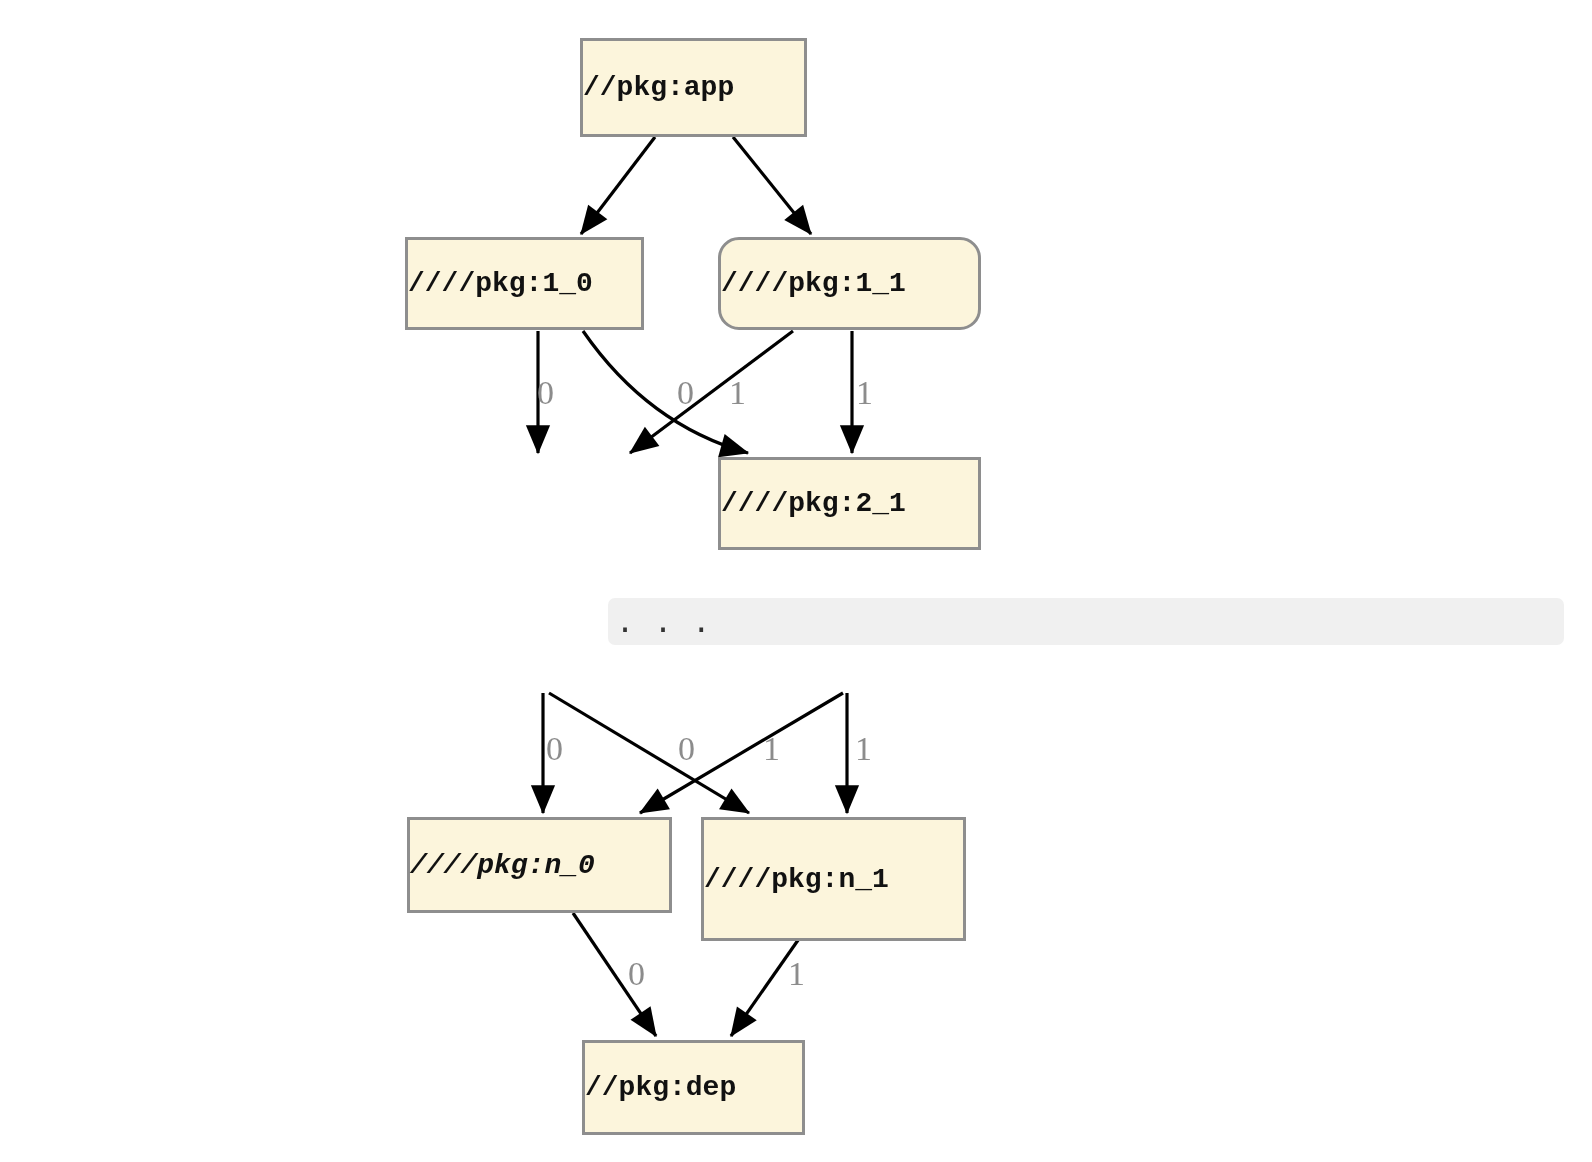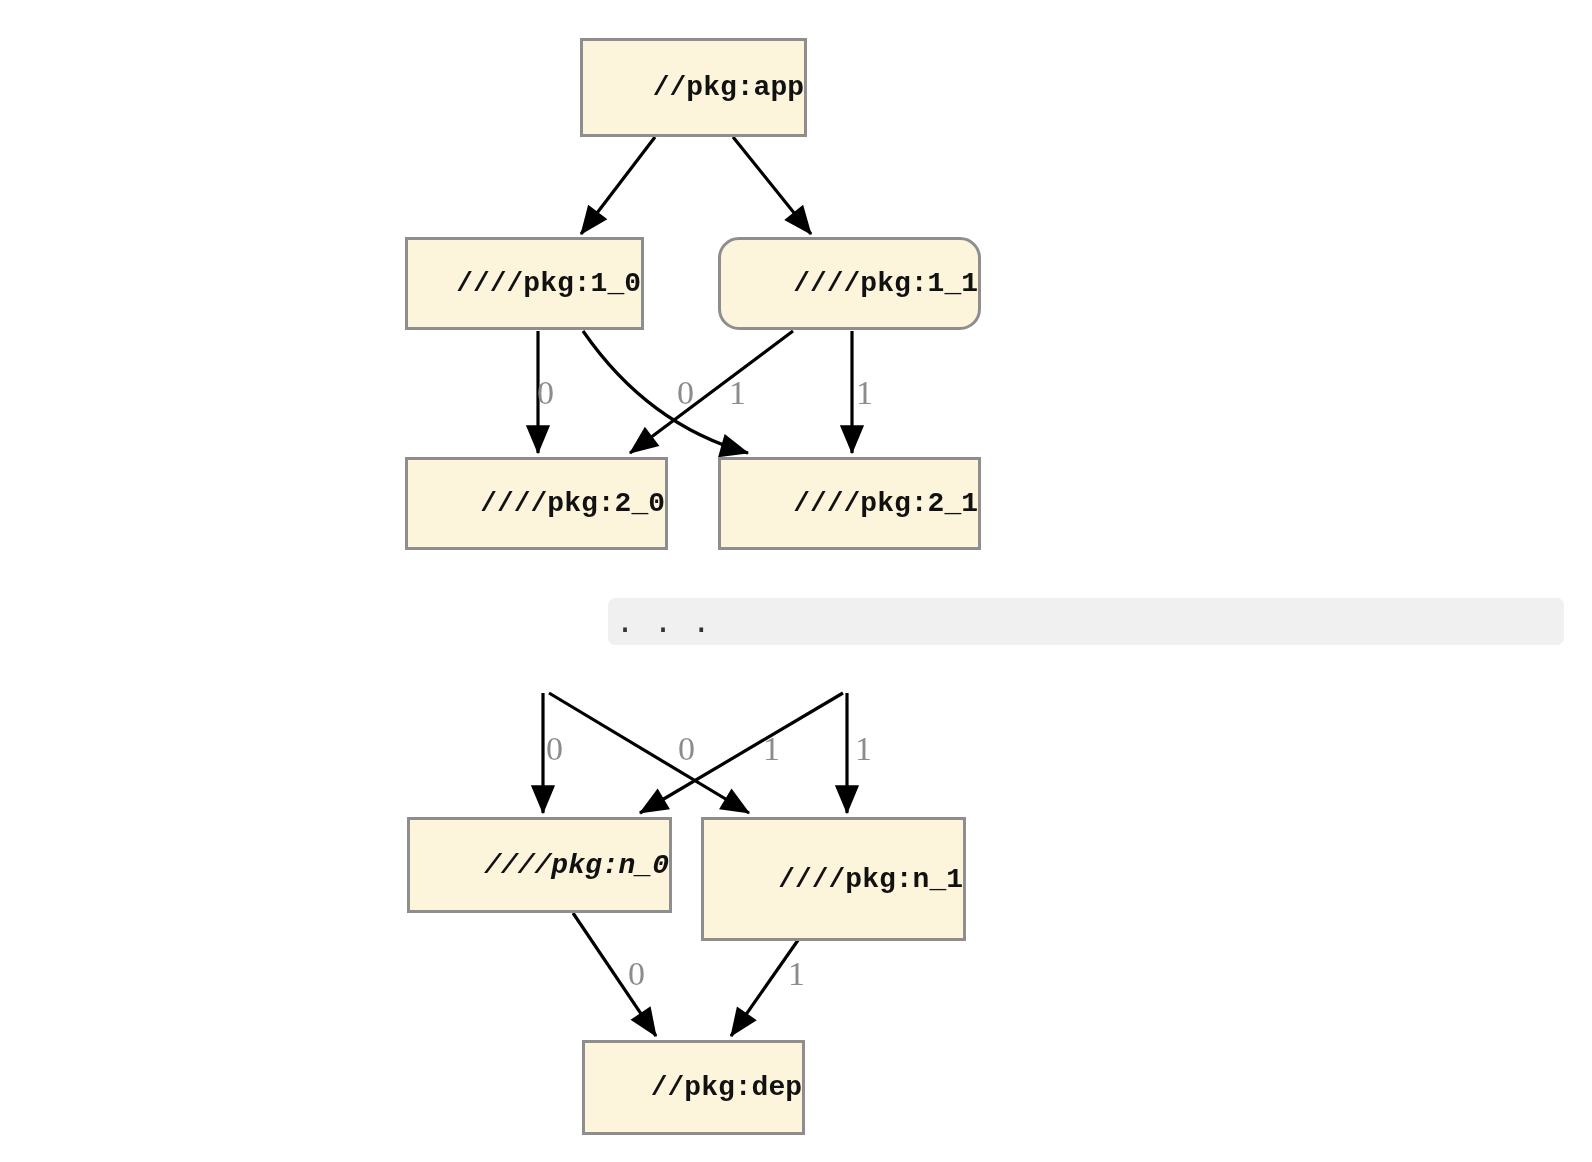--- a/index.html
+++ b/index.html
@@ -27,37 +27,37 @@
     font-size: 34px;
     fill: var(--edge-label, #8c8c8c);
   }
   .node {
     position: absolute;
     box-sizing: border-box;
     background: var(--node-fill, #fcf5dc);
     border: 3px solid var(--node-border, #8e8e8e);
     display: flex;
     align-items: center;
-    justify-content: flex-end;
+    justify-content: flex-start;
   }
   .node-label {
     font-family: "Liberation Mono", "DejaVu Sans Mono", monospace;
     font-weight: 700;
     font-size: 28px;
     color: #111111;
     white-space: pre;
   }
   .node-app { left: 580px; top: 38px;  width: 227px; height: 99px; }
   .node-1_0 { left: 405px; top: 237px; width: 239px; height: 93px; }
   .node-1_1 { left: 718px; top: 237px; width: 263px; height: 93px; border-radius: 21px; }
   .node-2_0 { left: 405px; top: 457px; width: 263px; height: 93px; }
-  .node-2_1 { left: 718px; top: 457px; width: 263px; height: 93px; padding-left: 16px; }
+  .node-2_1 { left: 718px; top: 457px; width: 263px; height: 93px; }
   .node-n_0 { left: 407px; top: 817px; width: 265px; height: 96px; font-style: italic; }
   .node-n_1 { left: 701px; top: 817px; width: 265px; height: 124px; }
-  .node-dep { left: 582px; top: 1040px; width: 223px; height: 95px; padding-left: 20px; }
+  .node-dep { left: 582px; top: 1040px; width: 223px; height: 95px; }
   #ellipsis-band {
     position: absolute;
     left: 608px; top: 598px;
     width: 956px; height: 47px;
     box-sizing: border-box;
     background: var(--band-bg, #f0f0f0);
     border-radius: 7px;
     line-height: 47px;
     padding-left: 8px;
   }
@@ -113,23 +113,20 @@
 
   <div class="node node-app">
     <span class="node-label">//pkg:app</span>
   </div>
   <div class="node node-1_0">
     <span class="node-label">////pkg:1_0</span>
   </div>
   <div class="node node-1_1">
     <span class="node-label">////pkg:1_1</span>
   </div>
-  <div class="node node-2_0">
-    <span class="node-label">////pkg:2_0</span>
-  </div>
   <div class="node node-2_1">
     <span class="node-label">////pkg:2_1</span>
   </div>
 
   <div id="ellipsis-band">
     <span id="ellipsis-text">. . .</span>
   </div>
 
   <div class="node node-n_0">
     <span class="node-label">////pkg:n_0</span>

